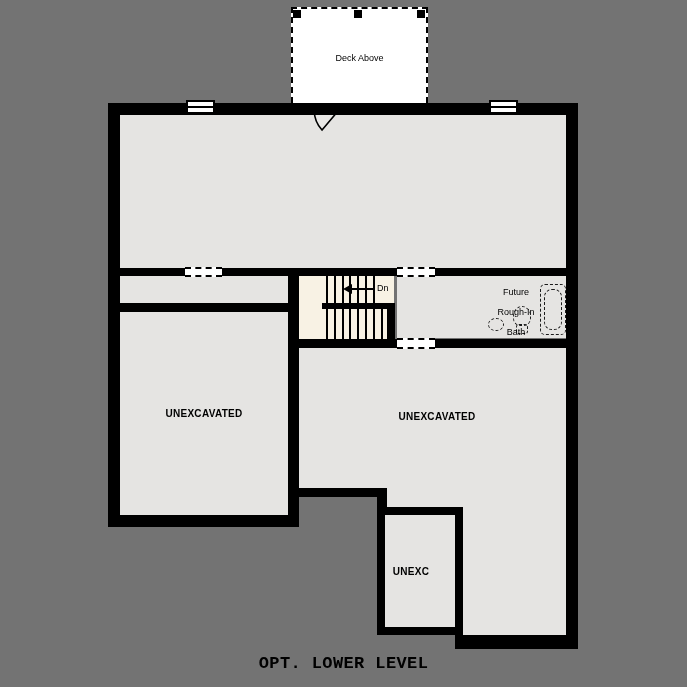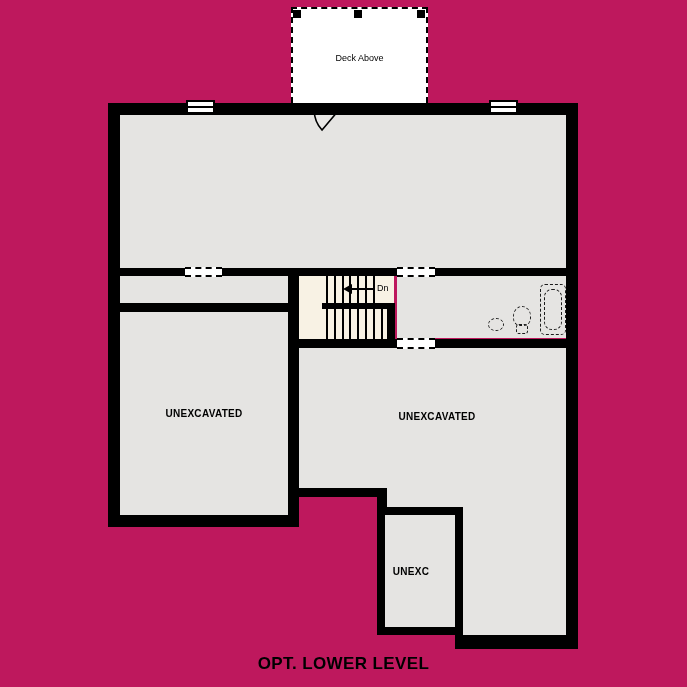--- a/index.html
+++ b/index.html
@@ -1,17 +1,17 @@
 <!DOCTYPE html>
 <html><head>
 <meta charset="utf-8">
 <style>
   html,body{margin:0;padding:0;background:#fff;}
   #canvas{
-    position:relative;width:687px;height:687px;background:#be185d;overflow:hidden;
+    position:relative;width:687px;height:687px;background:#737373;overflow:hidden;
     font-family:"Liberation Sans", sans-serif;color:#000;
   }
   .abs{position:absolute;box-sizing:border-box;}
   
   .fill{z-index:1;background:#e5e4e2;}
   .stairfill{z-index:1;background:#f8f2e4;}
   .door{z-index:2;}
   .wall{z-index:4;background:#000;}
   .opening{z-index:5;background:#fff;border-top:2px dashed #000;border-bottom:2px dashed #000;}
   .window{z-index:6;background:#fff;border:2px solid #000;}
@@ -82,25 +82,30 @@
   <div class="abs window" style="left:489px;top:100px;width:29px;height:14px;">
       <div class="pane"></div>
     </div>
 
   <div class="abs treads" style="left:326px;top:276px;width:50px;height:27px;"></div>
   <div class="abs treads" style="left:326px;top:309px;width:65px;height:30px;"></div>
   <div class="abs arrow-line" style="left:351px;top:288px;width:23px;height:2px;"></div>
   <div class="abs arrow-head" style="left:343px;top:284px;"></div>
   <div class="abs label" style="left:377px;top:283px;font-size:9px;">Dn</div>
 
+  <div class="abs label center" style="left:478px;top:277px;width:66px;font-size:9px;line-height:10px;">
+    <span>Future</span><br>
+    <span>Rough-In</span><br>
+    <span>Bath</span>
+  </div>
   <div class="abs fixture" style="left:488px;top:318px;width:16px;height:13px;border-radius:50%;"></div>
   <div class="abs fixture" style="left:513px;top:306px;width:18px;height:20px;border-radius:50% 50% 40% 40%;"></div>
   <div class="abs fixture" style="left:516px;top:324px;width:12px;height:10px;border-radius:3px;"></div>
   <div class="abs fixture" style="left:540px;top:284px;width:26px;height:51px;border-radius:5px;"></div>
   <div class="abs fixture" style="left:544px;top:289px;width:18px;height:41px;border-radius:8px;"></div>
 
   <div class="abs label bold center" style="left:124px;top:408px;width:160px;font-size:10px;letter-spacing:0.3px;">UNEXCAVATED</div>
   <div class="abs label bold center" style="left:357px;top:411px;width:160px;font-size:10px;letter-spacing:0.3px;">UNEXCAVATED</div>
   <div class="abs label bold center" style="left:385px;top:566px;width:52px;font-size:10px;letter-spacing:0.3px;">UNEXC</div>
 
-  <div class="abs label bold center" style="left:0px;top:654px;width:687px;font-size:17px;letter-spacing:0.4px;">OPT. LOWER LEVEL</div>
+  <div class="abs label bold center" style="left:0px;top:654px;width:687px;font-size:17px;letter-spacing:0.4px;font-family:Liberation Mono, monospace;">OPT. LOWER LEVEL</div>
 
 </div>
 
 </body></html>

